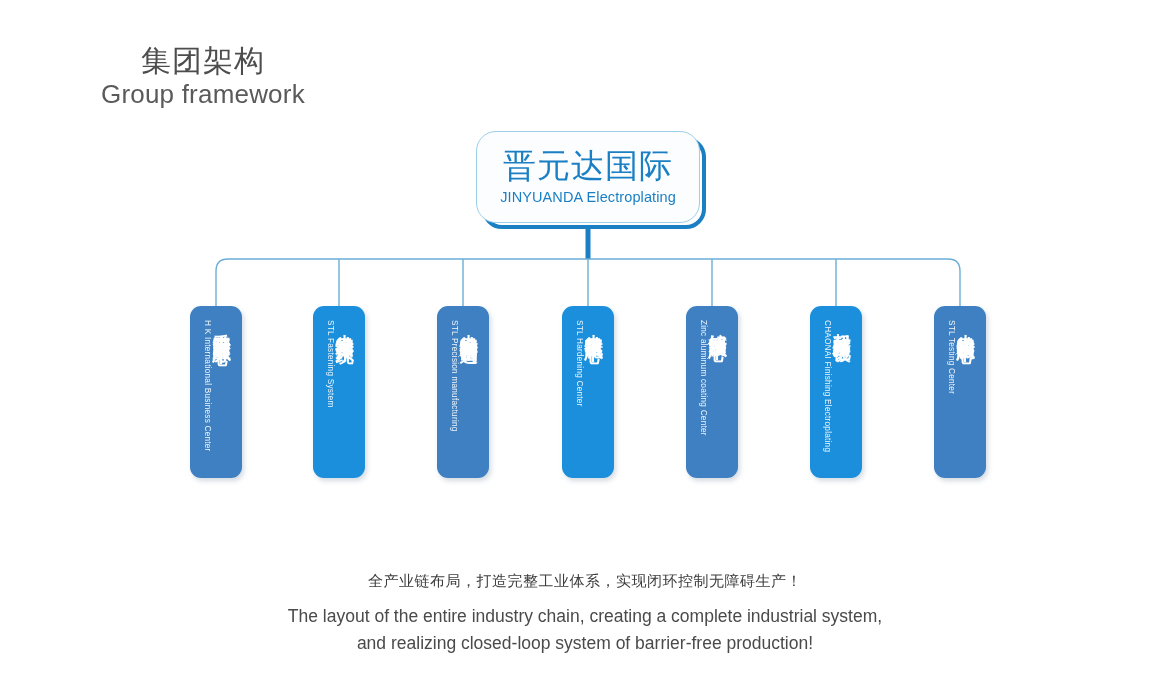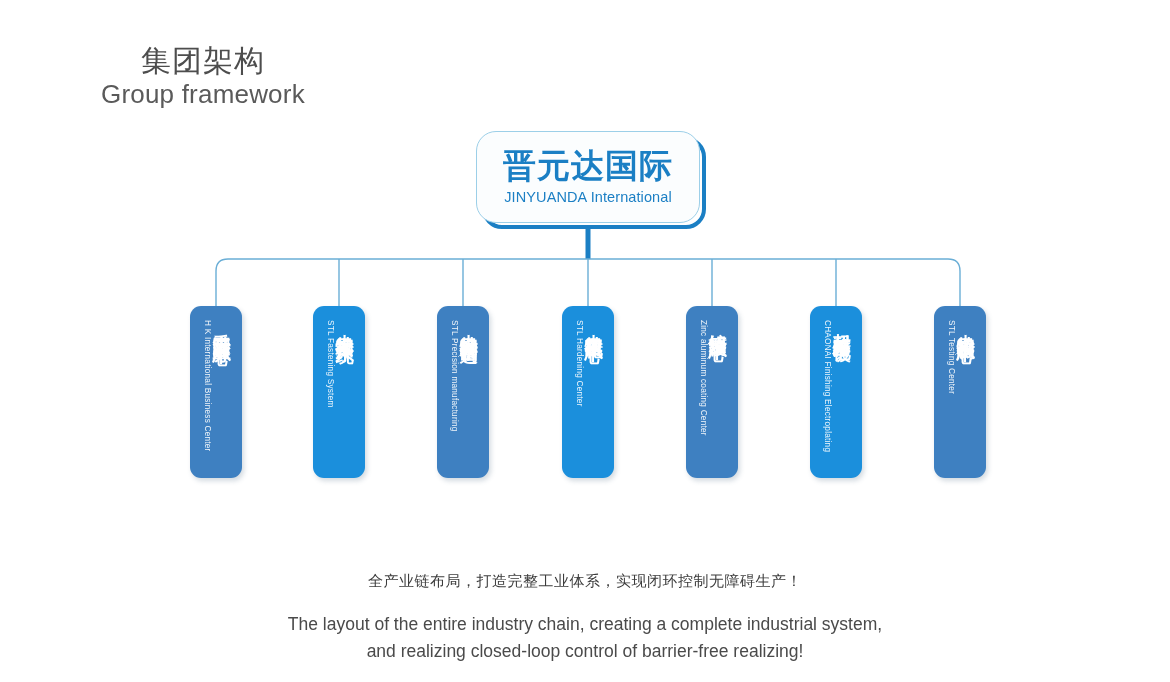--- a/index.html
+++ b/index.html
@@ -86,21 +86,21 @@
     top: 0;
     width: 100%;
     height: 100%;
     display: flex;
     flex-direction: column;
     align-items: center;
     justify-content: center;
   }
   #root-node .root-cn {
     font-size: 33px;
-    font-weight: 700;
+    font-weight: 400;
     color: #1b7fc4;
     letter-spacing: 1px;
     line-height: 1.05;
   }
   #root-node .root-en {
     font-size: 14.5px;
     color: #1b7fc4;
     letter-spacing: 0.1px;
     margin-top: 5px;
   }
@@ -155,21 +155,21 @@
     color: #3c3c3c;
     letter-spacing: 0.5px;
     display: block;
     margin-top: 32px;
   }
   #caption .cap-en {
     font-size: 17.5px;
     color: #4a4a4a;
     display: block;
     line-height: 1.55;
-    margin-top: 20px;
+    margin-top: 12px;
   }
 </style>
 </head>
 <body>
 
 <div id="heading">
   <span class="cn">集团架构</span>
   <span class="en">Group framework</span>
 </div>
 
@@ -187,21 +187,21 @@
       <line x1="836" y1="259" x2="836" y2="306"></line>
     </g>
   </svg>
 </div>
 
 <div id="root-node">
   <div class="shadow-layer" style="border-color: rgb(27, 127, 196);"></div>
   <div class="outline-layer"></div>
   <div class="root-text">
     <span class="root-cn" style="color: rgb(27, 127, 196);">晋元达国际</span>
-    <span class="root-en" style="color: rgb(27, 127, 196);">JINYUANDA International</span>
+    <span class="root-en" style="color: rgb(27, 127, 196);">JINYUANDA Electroplating</span>
   </div>
 </div>
 
 <div class="node" id="node-0" style="background: rgb(62, 128, 193); left: 190px;">
   <span class="label-cn">香港国际业务中心</span>
   <span class="label-en">H K International Business Center</span>
 </div>
 <div class="node" id="node-1" style="background: rgb(27, 143, 220); left: 313px;">
   <span class="label-cn">史特牢扣件系统</span>
   <span class="label-en">STL Fastening System</span>
@@ -224,15 +224,15 @@
 </div>
 <div class="node" id="node-6" style="background: rgb(62, 128, 193); left: 934px;">
   <span class="label-cn">史特牢检测中心</span>
   <span class="label-en">STL Testing Center</span>
 </div>
 
 <div id="caption">
   <span class="cap-cn">全产业链布局，打造完整工业体系，实现闭环控制无障碍生产！</span>
   <span class="cap-en">
     <span>The layout of the entire industry chain, creating a complete industrial system,</span><br>
-    <span>and realizing closed-loop control of barrier-free realizing!</span>
+    <span>and realizing closed-loop system of barrier-free production!</span>
   </span>
 </div>
 
 </body></html>

